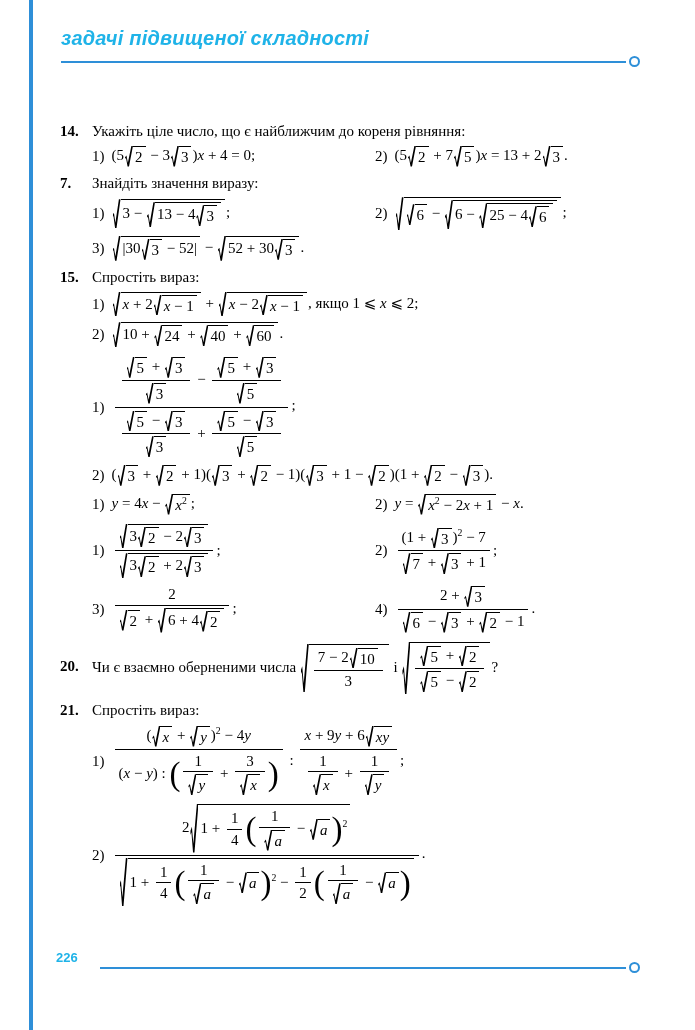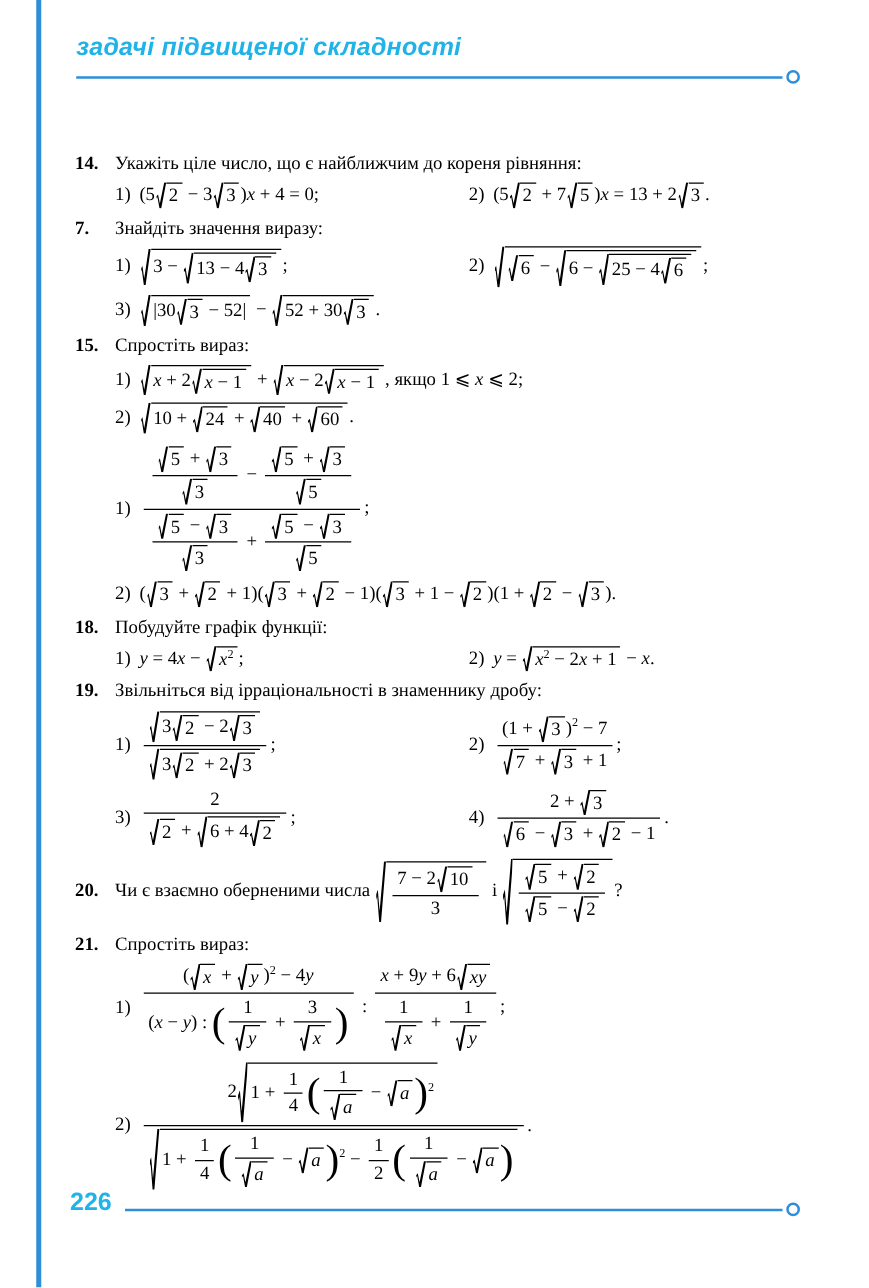--- a/index.html
+++ b/index.html
@@ -16,21 +16,21 @@
     font-weight:bold;font-style:italic;font-size:20px;letter-spacing:.2px;
     color:var(--accent,#1fb3e8);
   }
   .toprule{position:absolute;left:61px;right:55px;top:56px;display:flex;align-items:center;}
   .botrule{position:absolute;left:100px;right:55px;top:962px;display:flex;align-items:center;}
   .rline{flex:1;height:2px;background:var(--line,#2e8fd8);}
   .ring{width:7px;height:7px;border-radius:50%;border:2px solid var(--line,#2e8fd8);background:#fff;margin-left:3px;flex:none;}
   .footer-num{
     position:absolute;left:56px;top:950px;
     font-family:"Liberation Sans","DejaVu Sans",sans-serif;
-    font-weight:bold;font-size:20px;color:var(--accent,#1fb3e8);
+    font-weight:bold;font-size:13px;color:var(--accent,#1fb3e8);
   }
   .content{position:absolute;left:60px;top:74px;width:588px;margin-top:48px;}
   .prob{margin-bottom:6px;}
   .phead{display:flex;align-items:baseline;margin-bottom:2px;}
   .pnum{font-weight:bold;flex:none;width:32px;}
   .ptext{flex:1;}
   .rows{margin-left:32px;}
   .row{display:flex;align-items:center;margin:4px 0;}
   .row .part{display:flex;align-items:center;min-width:0;}
   .row.cols .part:first-child{width:283px;flex:none;}
@@ -292,24 +292,20 @@
               </span> − <span class="sq">
                 <span class="rad"></span>
                 <span class="ov">3</span>
               </span>).</span>
         </div>
       </div>
     </div>
   </section>
 
   <section class="prob">
-    <div class="phead">
-      <span class="pnum">18.</span>
-      <span class="ptext">Побудуйте графік функції:</span>
-    </div>
     <div class="rows">
       <div class="row cols">
         <div class="part">
           <span class="plabel">1)</span>
           <span class="formula"><i>y</i> = 4<i>x</i> − <span class="sq">
                 <span class="rad"></span>
                 <span class="ov"><i>x</i><sup>2</sup></span>
               </span>;</span>
         </div>
         <div class="part">
@@ -317,24 +313,20 @@
           <span class="formula"><i>y</i> = <span class="sq">
                 <span class="rad"></span>
                 <span class="ov"><i>x</i><sup>2</sup> − 2<i>x</i> + 1</span>
               </span> − <i>x</i>.</span>
         </div>
       </div>
     </div>
   </section>
 
   <section class="prob">
-    <div class="phead">
-      <span class="pnum">19.</span>
-      <span class="ptext">Звільніться від ірраціональності в знаменнику дробу:</span>
-    </div>
     <div class="rows">
       <div class="row cols">
         <div class="part">
           <span class="plabel">1)</span>
           <span class="formula"><span class="fr">
                 <span class="nu"><span class="sq">
                     <span class="rad"></span>
                     <span class="ov">3<span class="sq">
                         <span class="rad"></span>
                         <span class="ov">2</span>

